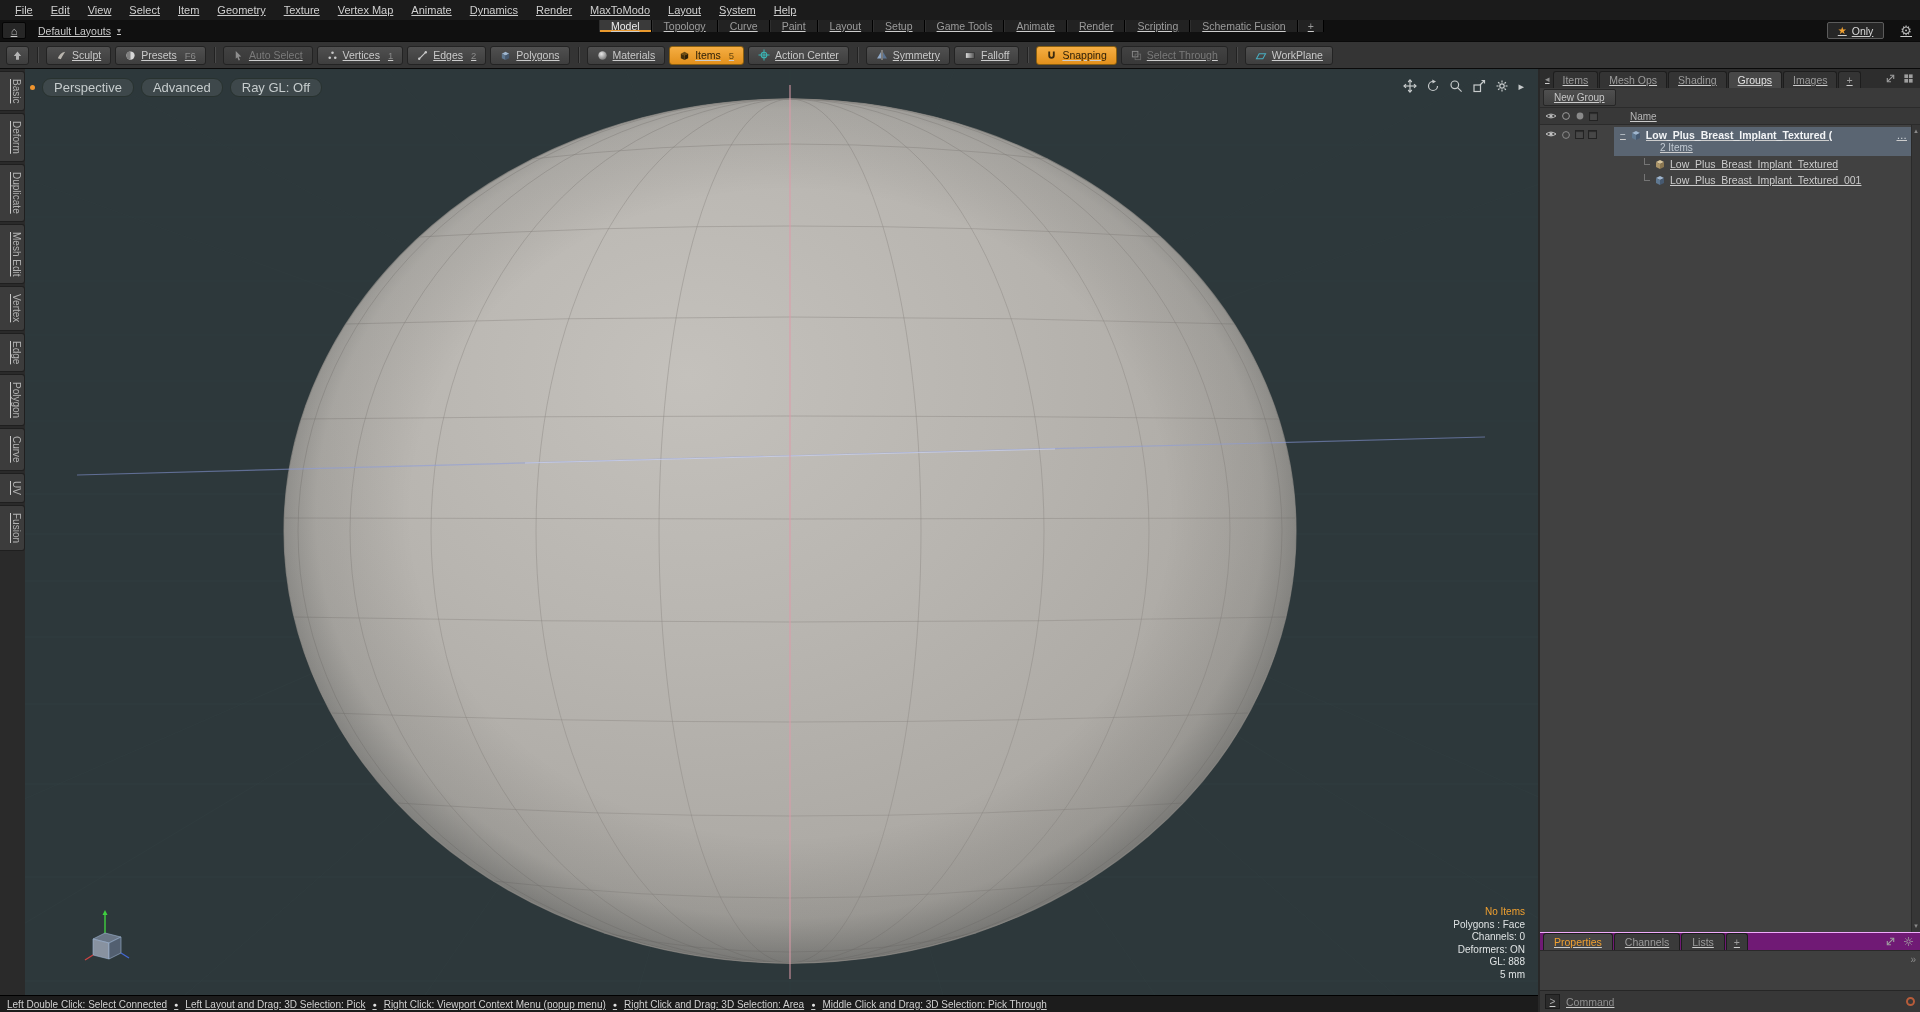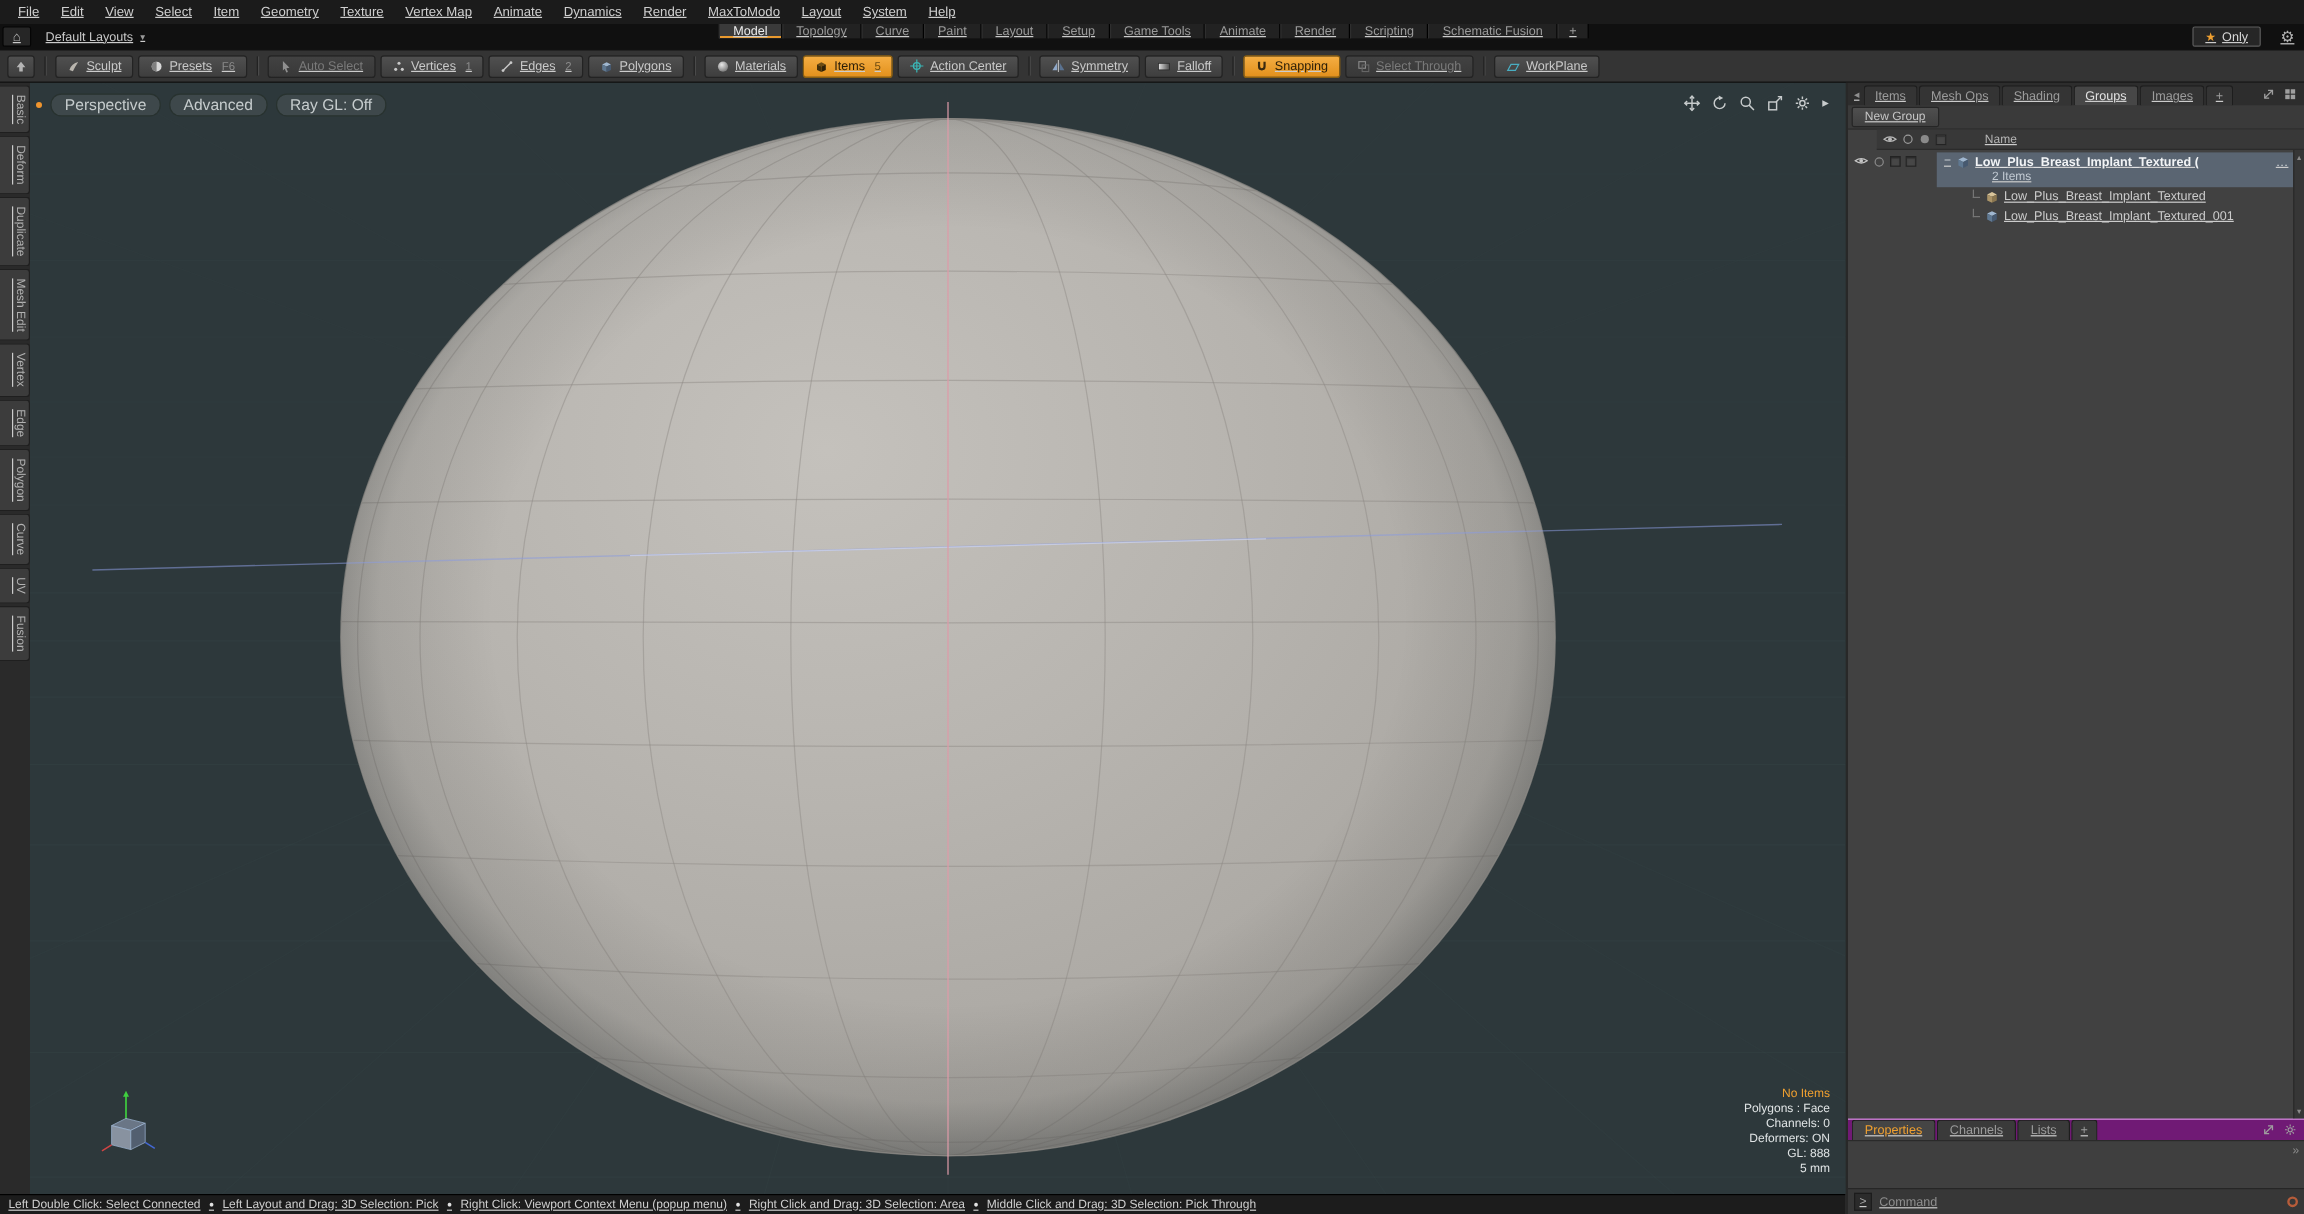--- a/index.html
+++ b/index.html
@@ -59,21 +59,21 @@
   
   .right-panel { width:382px; background:#404040; display:flex; flex-direction:column; border-left:2px solid #282828; flex:none; }
   .rp-tabs { height:19px; background:#2d2d2d; display:flex; align-items:flex-end; padding-left:2px; flex:none; }
   .rp-collapse { color:#8f8f8f; font-size:9px; padding:0 3px; align-self:center; }
   .rp-tab { padding:2px 9px; font-size:10.5px; color:#9c9c9c; background:#343434; border:1px solid #1d1d1d; border-bottom:none; border-radius:3px 3px 0 0; margin-right:1px; white-space:nowrap; }
   .rp-tab.active { background:#474747; color:#e2e2e2; }
   .rp-tab.plus { padding:2px 7px; }
   .rp-tab-icons { margin-left:auto; display:flex; gap:7px; padding:0 6px; align-self:center; }
   .rp-toolbar { height:20px; background:#3a3a3a; display:flex; align-items:center; padding:0 3px; border-bottom:1px solid #2b2b2b; flex:none; }
   .new-group { background:linear-gradient(#4f4f4f,#404040); border:1px solid #262626; border-radius:2px; color:#c6c6c6; font-size:10px; padding:2px 10px; }
-  .rp-header { height:17px; background:#383838; border-bottom:1px solid #2b2b2b; display:flex; align-items:center; font-size:10px; color:#b5b5b5; flex:none;margin-left:24px; }
+  .rp-header { height:17px; background:#383838; border-bottom:1px solid #2b2b2b; display:flex; align-items:center; font-size:10px; color:#b5b5b5; flex:none; }
   .gut { display:flex; align-items:center; gap:4px; width:74px; flex:none; padding-left:5px; }
   .chk { width:9px; height:9px; background:#474747; border:1px solid #232323; box-shadow:inset 0 1px 1px rgba(0,0,0,.4); flex:none; }
   .rp-header .name { margin-left:16px; }
 
   .rp-tree { flex:1; background:#414141; position:relative; overflow:hidden; font-size:10.5px; color:#c8c8c8; }
   .rp-scroll { position:absolute; right:0; top:0; bottom:0; width:9px; background:#363636; border-left:1px solid #2a2a2a; display:flex; flex-direction:column; justify-content:space-between; align-items:center; color:#8a8a8a; font-size:7px; padding:2px 0; }
   .group-block { display:flex; align-items:stretch; margin-top:2px; }
   .group-gut { width:74px; flex:none; display:flex; gap:4px; align-items:flex-start; padding:3px 0 0 5px; }
   .group-content { flex:1; margin-right:9px; background:#5a6572; padding:2px 4px 3px 6px; }
   .gline1 { display:flex; align-items:center; gap:4px; }

